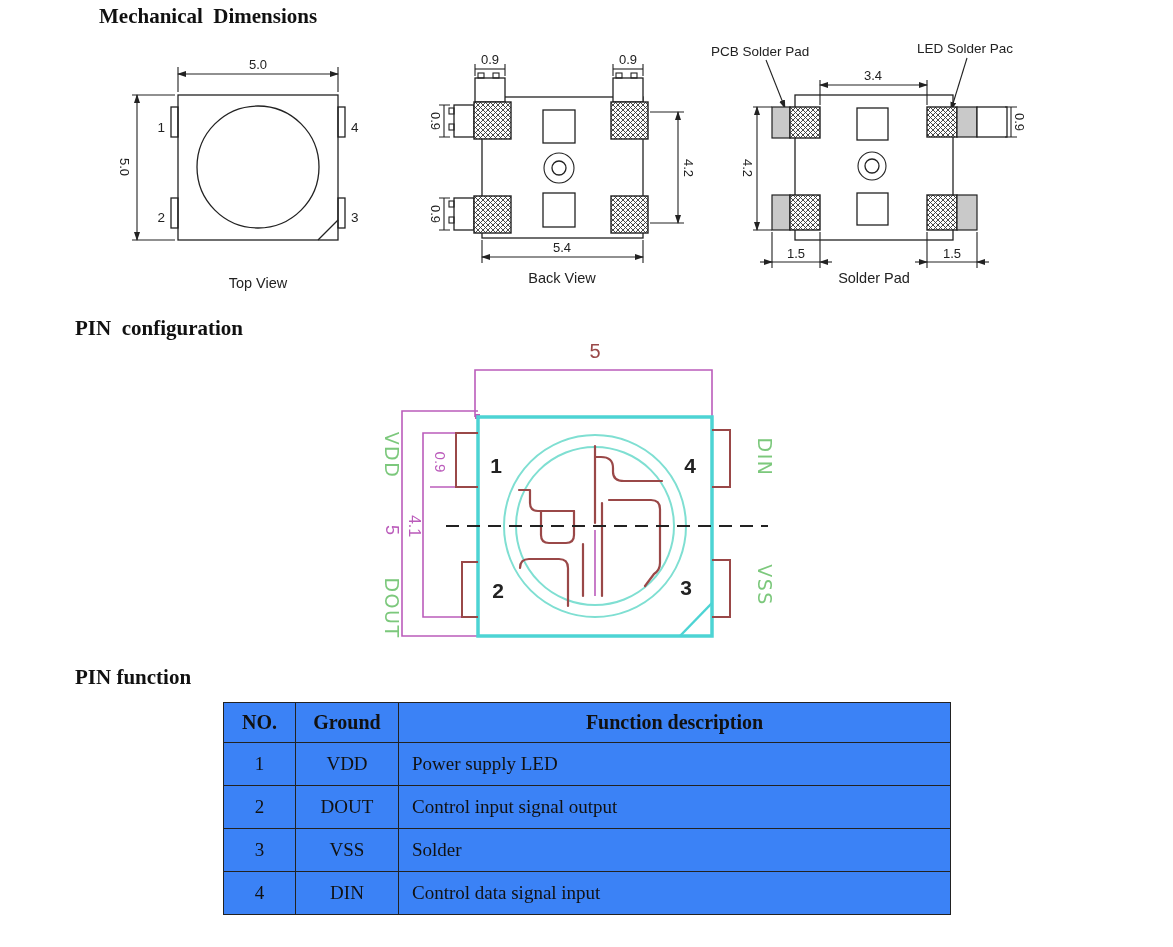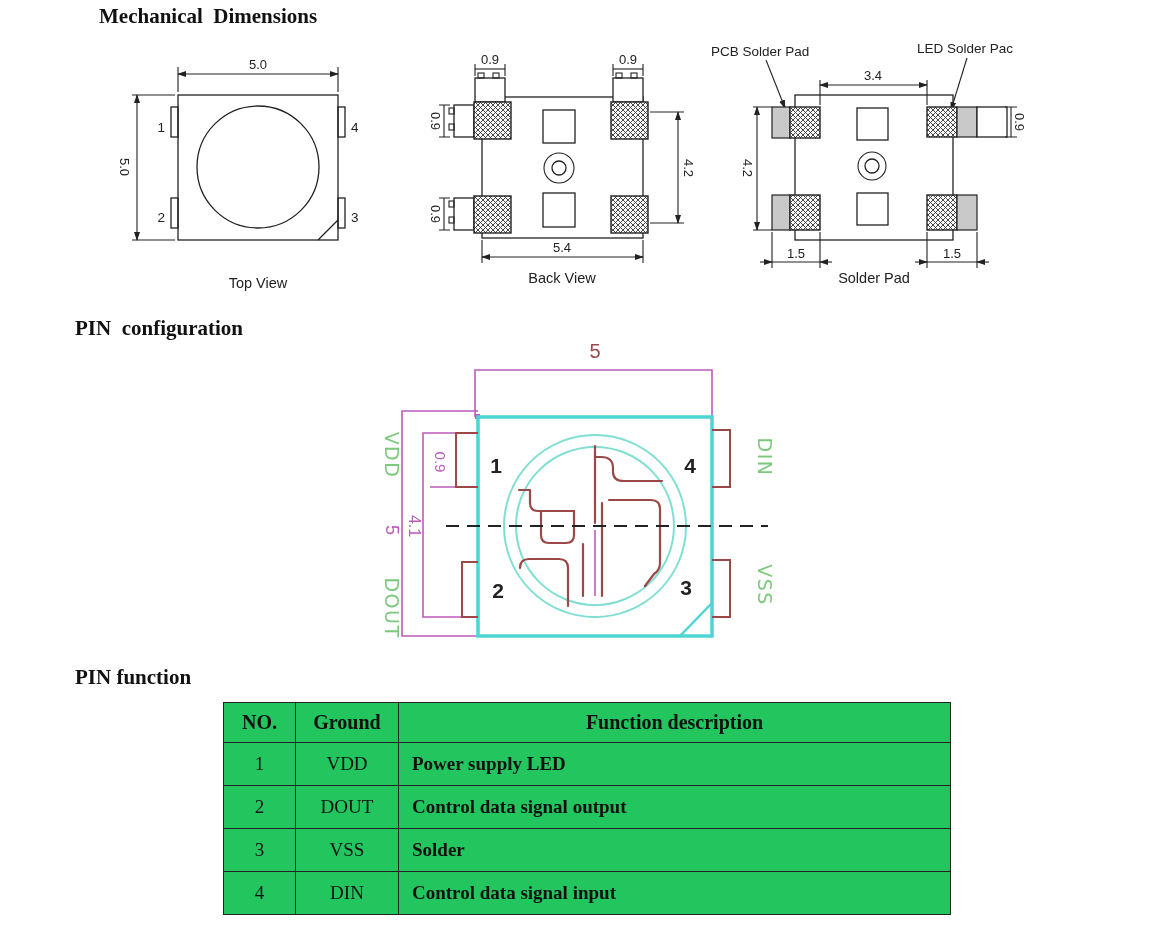--- a/index.html
+++ b/index.html
@@ -23,26 +23,26 @@
   .cyl{stroke:var(--cyan_light);stroke-width:2;fill:none;}
   .tr{stroke:var(--dark_red);stroke-width:2.2;fill:none;stroke-linecap:round;stroke-linejoin:round;}
   .pinr{stroke:var(--dark_red);stroke-width:2;fill:none;}
   .dash{stroke:#222;stroke-width:2;fill:none;stroke-dasharray:13 8;}
   .pg{font-family:"DejaVu Sans",sans-serif;font-size:19px;fill:var(--green);letter-spacing:1.5px;}
   .pm{fill:var(--magenta);font-family:"Liberation Sans",sans-serif;}
   .pr5{fill:var(--dark_red);font-family:"Liberation Sans",sans-serif;font-size:20px;}
   .pnum2{font-family:"Liberation Sans",sans-serif;font-size:21px;font-weight:600;fill:#222;}
   
   .pin-table{position:absolute;left:223px;top:702px;width:728px;border-collapse:collapse;
-             font-family:"Liberation Serif",serif;color:#111;table-layout:fixed;background:#22c55e;}
+             font-family:"Liberation Serif",serif;color:#111;table-layout:fixed;background:#3b82f6;}
   .pin-table th,.pin-table td{border:1.6px solid #222;}
   .pin-table th{font-size:20px;font-weight:bold;height:37px;text-align:center;}
   .pin-table td{font-size:19px;height:40px;}
   .c{text-align:center;}
-  .desc{text-align:left;padding-left:13px;font-weight:bold;}
+  .desc{text-align:left;padding-left:13px;}
 </style>
 </head>
 <body>
 
 <div class="heading" style="left:75px;top:4px;margin-left:24px;">Mechanical  Dimensions</div>
 <div class="heading" style="left:75px;top:316px;">PIN  configuration</div>
 <div class="heading" style="left:75px;top:665px;">PIN function</div>
 
 <svg class="diag" style="left:95px;top:45px;" width="265" height="255" viewBox="0 0 265 255">
   <defs>
@@ -248,21 +248,21 @@
     <th>Function description</th>
   </tr>
   <tr>
     <td class="c">1</td>
     <td class="c">VDD</td>
     <td class="desc">Power supply LED</td>
   </tr>
   <tr>
     <td class="c">2</td>
     <td class="c">DOUT</td>
-    <td class="desc">Control data signal output</td>
+    <td class="desc">Control input signal output</td>
   </tr>
   <tr>
     <td class="c">3</td>
     <td class="c">VSS</td>
     <td class="desc">Solder</td>
   </tr>
   <tr>
     <td class="c">4</td>
     <td class="c">DIN</td>
     <td class="desc">Control data signal input</td>

